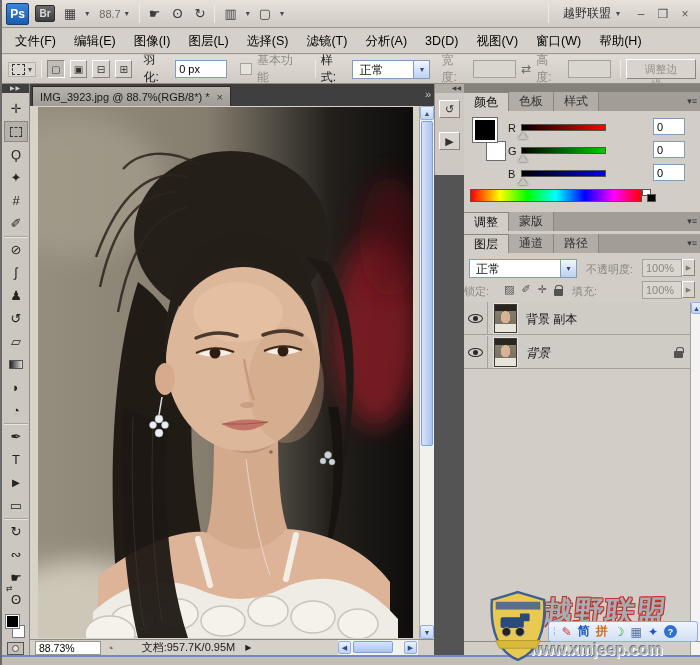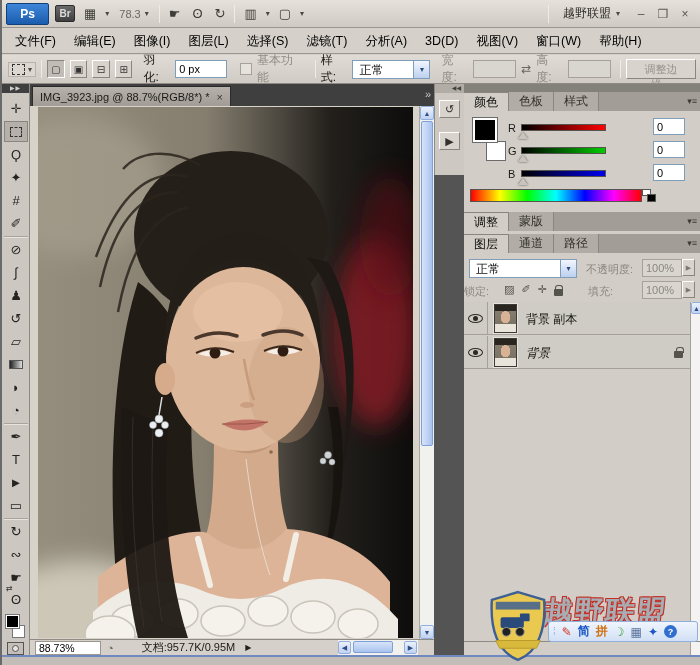--- a/index.html
+++ b/index.html
@@ -5,21 +5,21 @@
   * { margin:0; padding:0; box-sizing:border-box; }
   html,body { width:700px; height:665px; }
   body { font-family:"Liberation Sans","DejaVu Sans",sans-serif; font-size:12px; color:#111; }
   .screen { position:relative; width:700px; height:665px; background:#d5d1ca; overflow:hidden; border-left:2px solid #6a6a6a; }
   .abs { position:absolute; }
 
   
   .appbar { position:absolute; left:0; top:0; width:700px; height:28px;
     background:linear-gradient(#e6e2db,#cfcbc4); border-bottom:1px solid #9b978f;
     display:flex; align-items:center; gap:6px; padding:0 4px; }
-  .ps-logo { width:43px; height:22px; background:linear-gradient(#3f86d8,#1a5cae); border:1px solid #123f78;
+  .ps-logo { width:23px; height:22px; background:linear-gradient(#3f86d8,#1a5cae); border:1px solid #123f78;
     color:#fff; font-weight:bold; font-size:12px; display:flex; align-items:center; justify-content:center; border-radius:2px; }
   .br-btn { width:20px; height:17px; background:linear-gradient(#6a6a6a,#3f3f3f); border:1px solid #2c2c2c;
     color:#ddd; font-weight:bold; font-size:10px; display:flex; align-items:center; justify-content:center; border-radius:2px; }
   .bar-ico { color:#3f3d39; font-size:13px; line-height:20px; padding:0 3px; }
   .dd-arrow { font-size:8px; color:#4a4844; }
   .bar-sep { width:1px; height:18px; background:#a9a59e; border-right:1px solid #f0ece5; }
   .zoom-box { color:#6b6761; font-size:11px; display:flex; align-items:center; gap:4px; padding:0 4px; }
   .spacer { flex:1; }
   .workspace { display:flex; align-items:center; gap:5px; font-size:12px; color:#2f2d29; padding:0 8px; }
   .winctl { display:flex; gap:8px; padding-right:6px; color:#5a5853; font-size:12px; }
@@ -169,21 +169,21 @@
 <body>
 
 <div class="screen">
 
   <div class="appbar">
     <div class="ps-logo">Ps</div>
     <div class="br-btn">Br</div>
     <span class="bar-ico">▦</span>
     <span class="dd-arrow">▾</span>
     <div class="zoom-box">
-      <span>78.3</span>
+      <span>88.7</span>
       <span class="dd-arrow">▾</span>
     </div>
     <div class="bar-sep"></div>
     <span class="bar-ico">☛</span>
     <span class="bar-ico">ʘ</span>
     <span class="bar-ico">↻</span>
     <div class="bar-sep"></div>
     <span class="bar-ico">▥</span>
     <span class="dd-arrow">▾</span>
     <span class="bar-ico">▢</span>
@@ -467,21 +467,21 @@
       <span class="mini-btn abs" style="left:218px;top:2px">▶</span>
     </div>
     <div class="lock-row" style="top:197px">
       <span class="dim-label abs" style="left:0;top:3px">锁定:</span>
       <span class="lock-icos abs" style="left:40px;top:2px">
         <span>▨</span>
         <span>✐</span>
         <span>✛</span>
         <span class="mini-lock" style="position:relative;top:6px"></span>
       </span>
-      <span class="dim-label abs" style="left:124px;top:3px">填充:</span>
+      <span class="dim-label abs" style="left:108px;top:3px">填充:</span>
       <span class="field dis abs" style="left:178px;top:0;width:40px;line-height:14px">100%</span>
       <span class="mini-btn abs" style="left:218px;top:0">▶</span>
     </div>
 
     <div class="layer-row" style="top:218px">
       <div class="eye-cell">
           <span class="eye">
             <i></i>
           </span>
         </div>
@@ -517,15 +517,16 @@
   <div class="ime-bar">
     <span class="ime-grip">⁞</span>
     <span class="ime-red">✎</span>
     <span class="ime-blue">简</span>
     <span class="ime-orange">拼</span>
     <span class="ime-green">☽</span>
     <span class="ime-slate">▦</span>
     <span class="ime-blue">✦</span>
     <span class="ime-help">?</span>
   </div>
+  <div class="wm-url">www.xmjeep.com</div>
 
   <div class="bottom-edge"></div>
 </div>
 
 </body></html>

